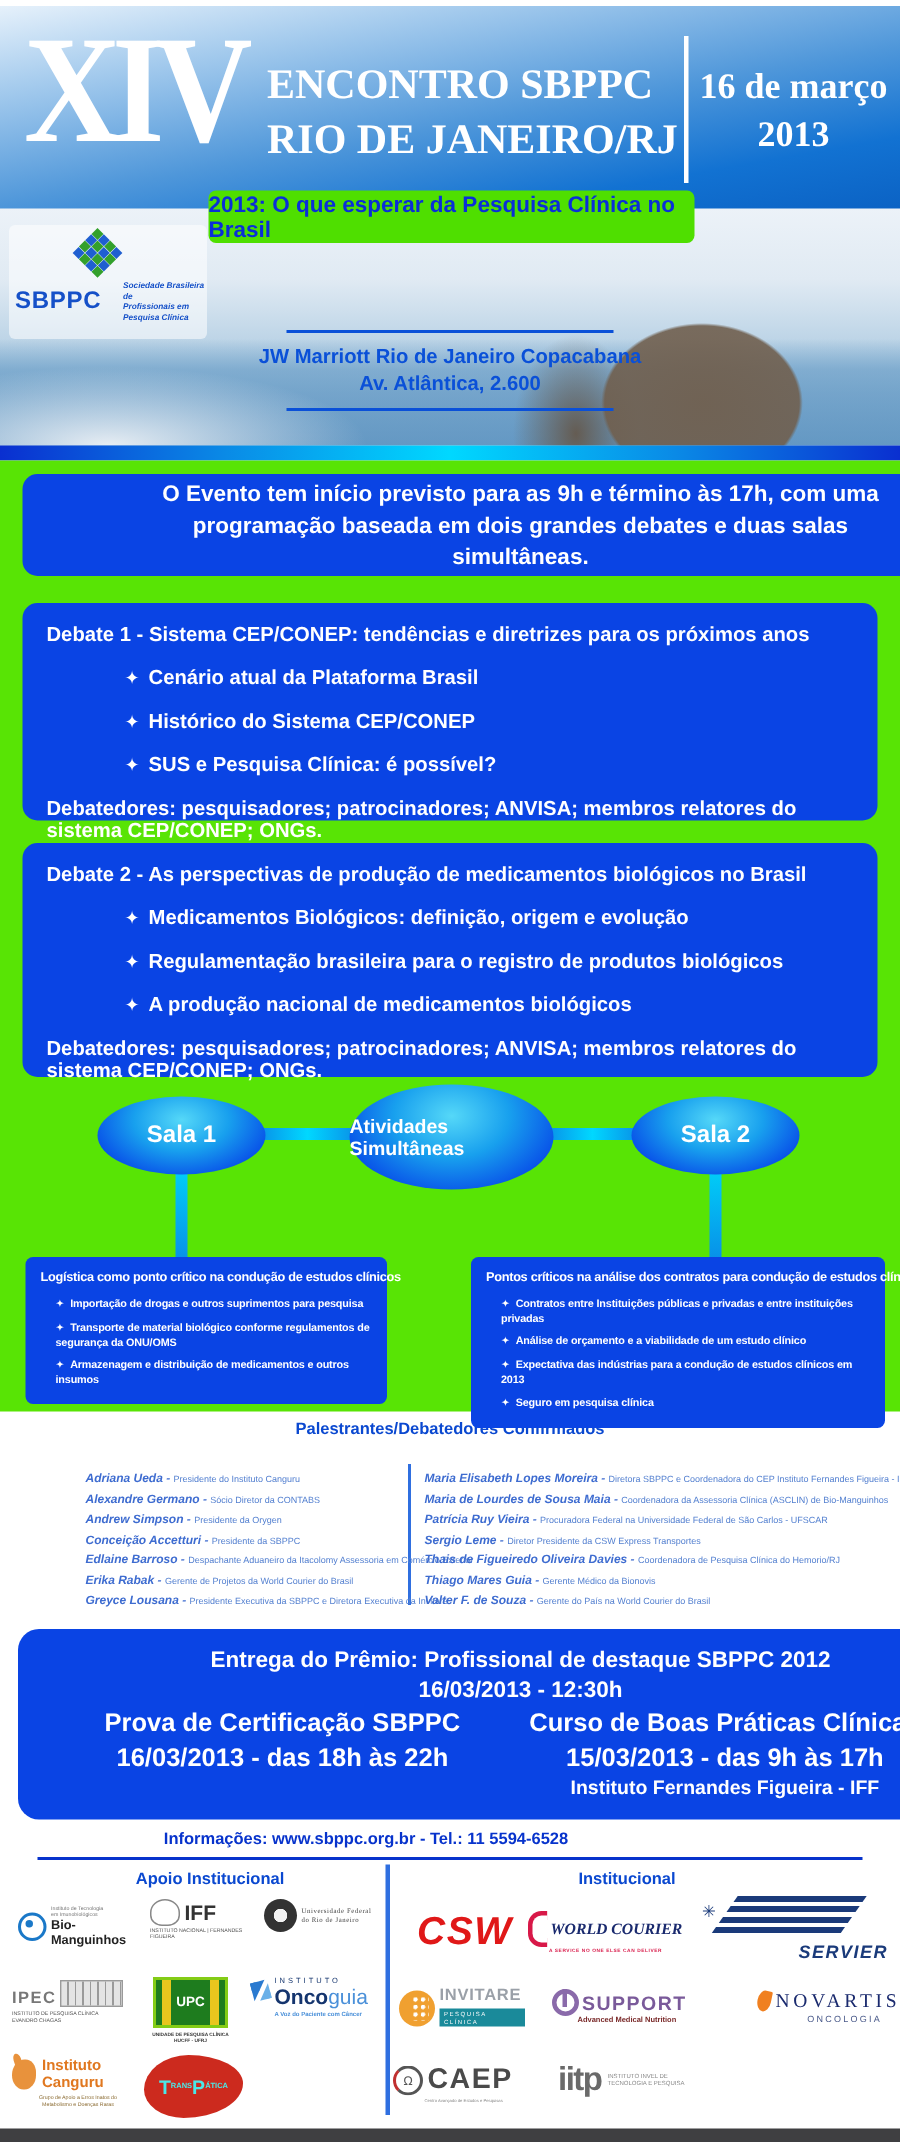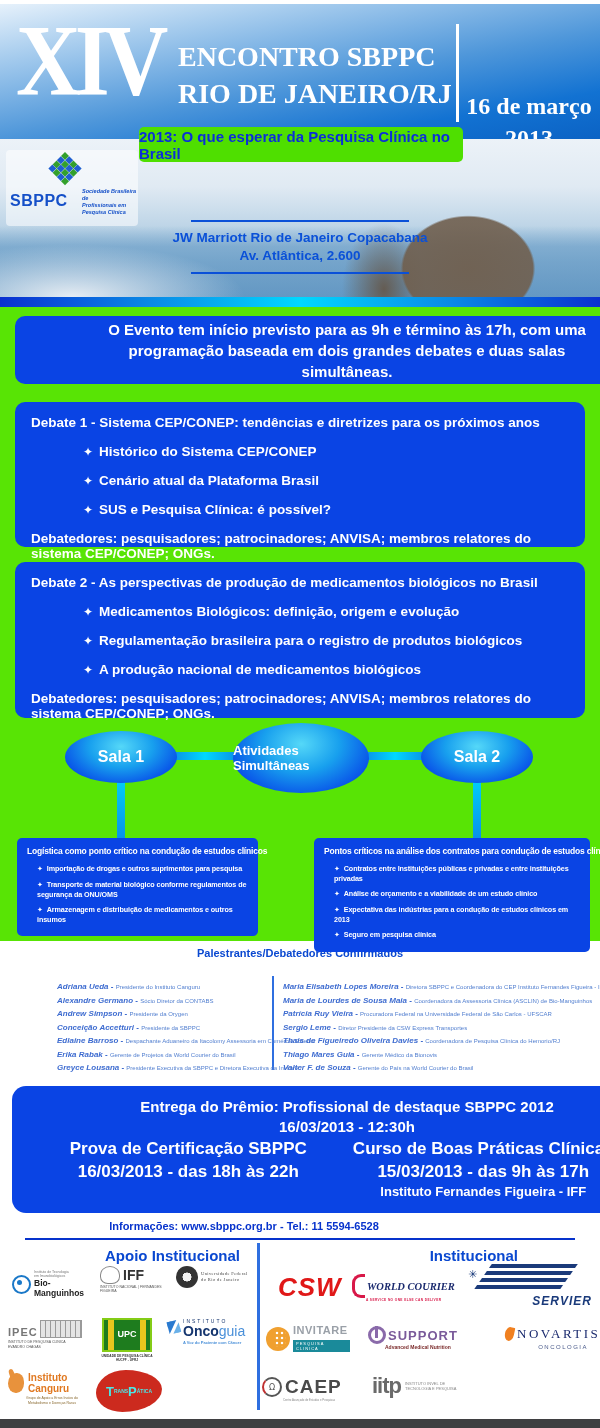--- a/index.html
+++ b/index.html
@@ -8,21 +8,21 @@
 
   
   #header{position:absolute;top:4px;left:0;width:600px;height:136px;
     background:linear-gradient(170deg,#e6f1fb 0%,#a8cdee 22%,#4f97da 55%,#1272d2 80%,#0b62c4 100%);}
   .xiv{position:absolute;left:16px;top:6px;font-family:"Liberation Serif",serif;font-weight:bold;
     font-size:102px;line-height:1;color:#ffffff;letter-spacing:-7px;transform:scaleX(.88);transform-origin:left top;}
   .hdr-titles{position:absolute;left:178px;top:34px;color:#ffffff;font-family:"Liberation Serif",serif;
     font-weight:bold;font-size:28px;line-height:37px;white-space:nowrap;}
   .hdr-vline{position:absolute;left:456px;top:20px;width:3px;height:98px;background:#ffffff;}
   .hdr-date{position:absolute;left:462px;top:38px;width:134px;text-align:center;color:#ffffff;
-    font-family:"Liberation Serif",serif;font-weight:bold;font-size:24px;line-height:32px;margin-top:48px;}
+    font-family:"Liberation Serif",serif;font-weight:bold;font-size:24px;line-height:32px;}
 
   
   #theme-band{position:absolute;top:127px;left:139px;width:324px;height:35px;background:#4fdf00;
     border-radius:5px;display:flex;align-items:center;justify-content:center;color:#0a2fd8;
     font-weight:bold;font-size:15px;z-index:5;}
 
   
   #photo{position:absolute;top:139px;left:0;width:600px;height:158px;
     background:
       radial-gradient(ellipse 120px 95px at 78% 82%, rgba(112,95,78,.95) 0%, rgba(112,95,78,.9) 54%, rgba(112,95,78,0) 56%),
@@ -105,21 +105,21 @@
   .award-cell-l{width:46%;text-align:center;font-weight:bold;font-size:17px;line-height:23px;}
   .award-cell-r{width:54%;text-align:center;font-weight:bold;font-size:17px;line-height:23px;}
   .award-loc{font-size:13px;line-height:17px;}
 
   
   #info-line{position:absolute;top:1220px;left:0;width:488px;text-align:center;
     color:#0733cc;font-weight:bold;font-size:11px;}
   #info-rule{position:absolute;top:1238px;left:25px;width:550px;height:2px;background:#0733cc;}
 
   
-  .sp-title{position:absolute;top:1247px;color:#0a48d0;font-weight:bold;font-size:15px;text-align:right;width:200px;}
+  .sp-title{position:absolute;top:1247px;color:#0a48d0;font-weight:bold;font-size:11px;text-align:center;width:200px;}
   #sp-title-left{left:40px;}
   #sp-title-right{left:318px;}
   #sp-divider{position:absolute;left:257px;top:1243px;width:3px;height:167px;background:#2f6fe0;}
   .logo{position:absolute;}
 
   
   #logo-biomang{left:12px;top:1270px;width:88px;display:flex;align-items:center;}
   .bm-icon{width:15px;height:15px;border:2px solid #1a78c8;border-radius:50%;position:relative;flex:none;margin-right:3px;}
   .bm-icon::after{content:"";position:absolute;left:3px;top:3px;width:5px;height:5px;background:#1a78c8;border-radius:50%;}
   .bm-tag{font-size:3.5px;color:#777;line-height:4px;}
@@ -279,22 +279,22 @@
 
   <div id="strip"></div>
   <div id="green"></div>
 
   <div id="intro-box" class="bluebox">
     <p>O Evento tem início previsto para as 9h e término às 17h, com uma programação baseada em dois grandes debates e duas salas simultâneas.</p>
   </div>
 
   <div id="debate1-box" class="bluebox debate-box">
     <div class="debate-title">Debate 1 - Sistema CEP/CONEP: tendências e diretrizes para os próximos anos</div>
+    <div class="d-item"><span class="blt"></span><span>Cenário atual da Plataforma Brasil</span></div>
     <div class="d-item"><span class="blt"></span><span>Histórico do Sistema CEP/CONEP</span></div>
-    <div class="d-item"><span class="blt"></span><span>Cenário atual da Plataforma Brasil</span></div>
     <div class="d-item"><span class="blt"></span><span>SUS e Pesquisa Clínica: é possível?</span></div>
     <div class="debate-footer">Debatedores: pesquisadores; patrocinadores; ANVISA; membros relatores do sistema CEP/CONEP; ONGs.</div>
   </div>
 
   <div id="debate2-box" class="bluebox debate-box">
     <div class="debate-title">Debate 2 - As perspectivas de produção de medicamentos biológicos no Brasil</div>
     <div class="d-item"><span class="blt"></span><span>Medicamentos Biológicos: definição, origem e evolução</span></div>
     <div class="d-item"><span class="blt"></span><span>Regulamentação brasileira para o registro de produtos biológicos</span></div>
     <div class="d-item"><span class="blt"></span><span>A produção nacional de medicamentos biológicos</span></div>
     <div class="debate-footer">Debatedores: pesquisadores; patrocinadores; ANVISA; membros relatores do sistema CEP/CONEP; ONGs.</div>

